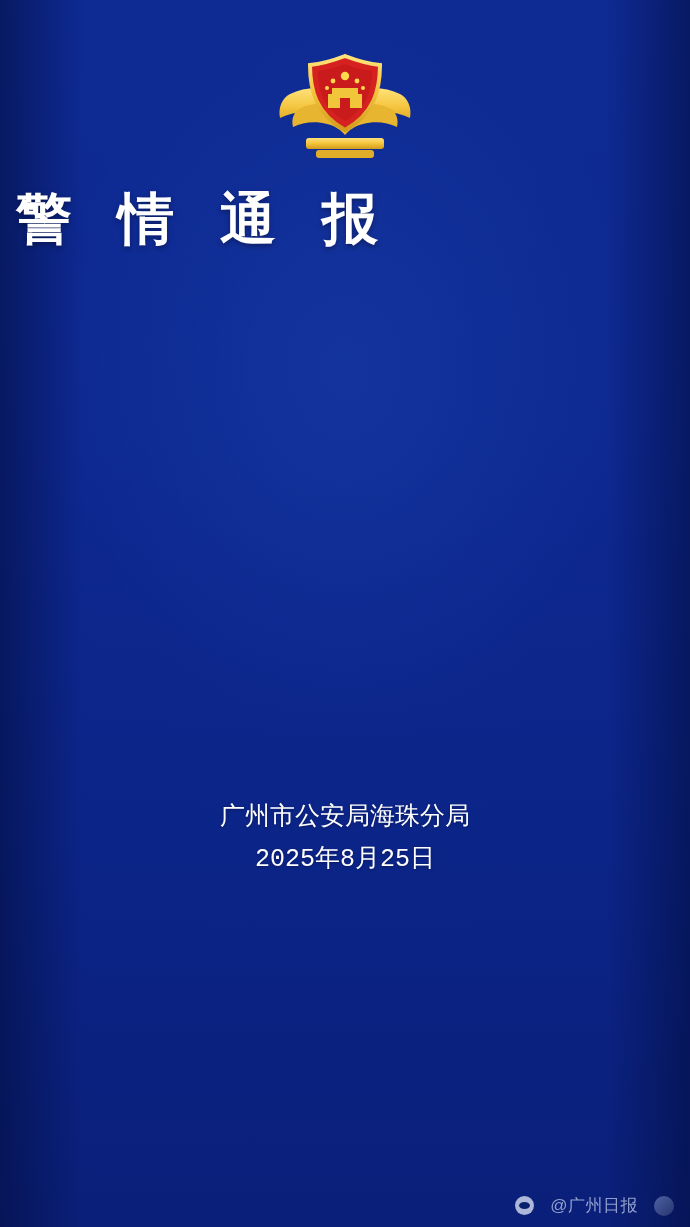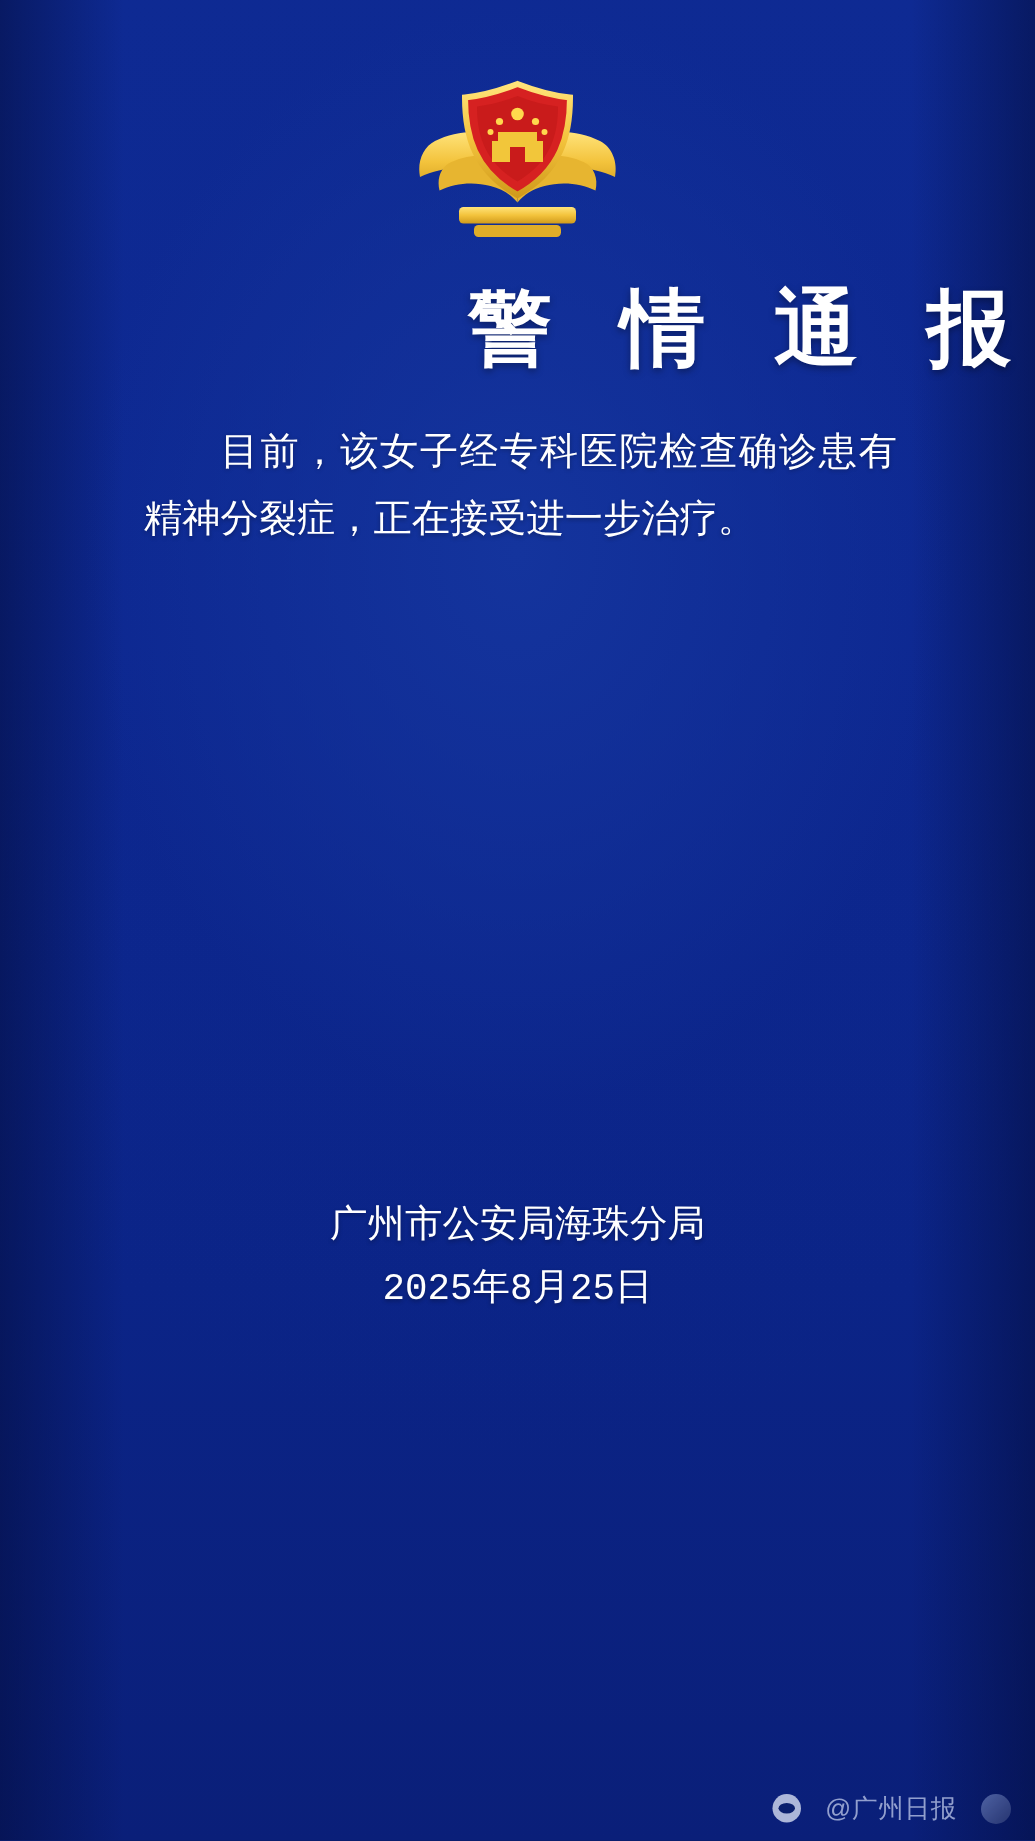--- a/index.html
+++ b/index.html
@@ -47,21 +47,21 @@
     width: 150px;
     height: 132px;
     position: relative;
   }
 
   .title {
     position: absolute;
     top: 182px;
     left: 0;
     right: 0;
-    text-align: right;
+    text-align: left;
     color: #ffffff;
     font-size: 56px;
     font-weight: bold;
     letter-spacing: 16px;
     text-indent: 16px;
     font-family: "Liberation Serif", "DejaVu Serif", serif;
     text-shadow: 0 2px 5px rgba(0,0,0,.35);
   }
 
   .body-text {
@@ -179,21 +179,20 @@
         <circle cx="87" cy="39" r="2.4" fill="#ffd84d"></circle>
         <circle cx="57" cy="46" r="2.0" fill="#ffd84d"></circle>
         <circle cx="93" cy="46" r="2.0" fill="#ffd84d"></circle>
       </svg>
     </div>
   </div>
 
   <div class="title">警 情 通 报</div>
 
   <div class="body-text">
-    <p>目前，该女子经专科医院检查确诊患有精神分裂症，正在接受进一步治疗。</p>
   </div>
 
   <div class="sign org">广州市公安局海珠分局</div>
   <div class="sign date">2025年8月25日</div>
 
   <div class="watermark">
     <span class="wb-logo"></span>
     <span class="wm-text">@广州日报</span>
     <span class="wm-avatar"></span>
   </div>

